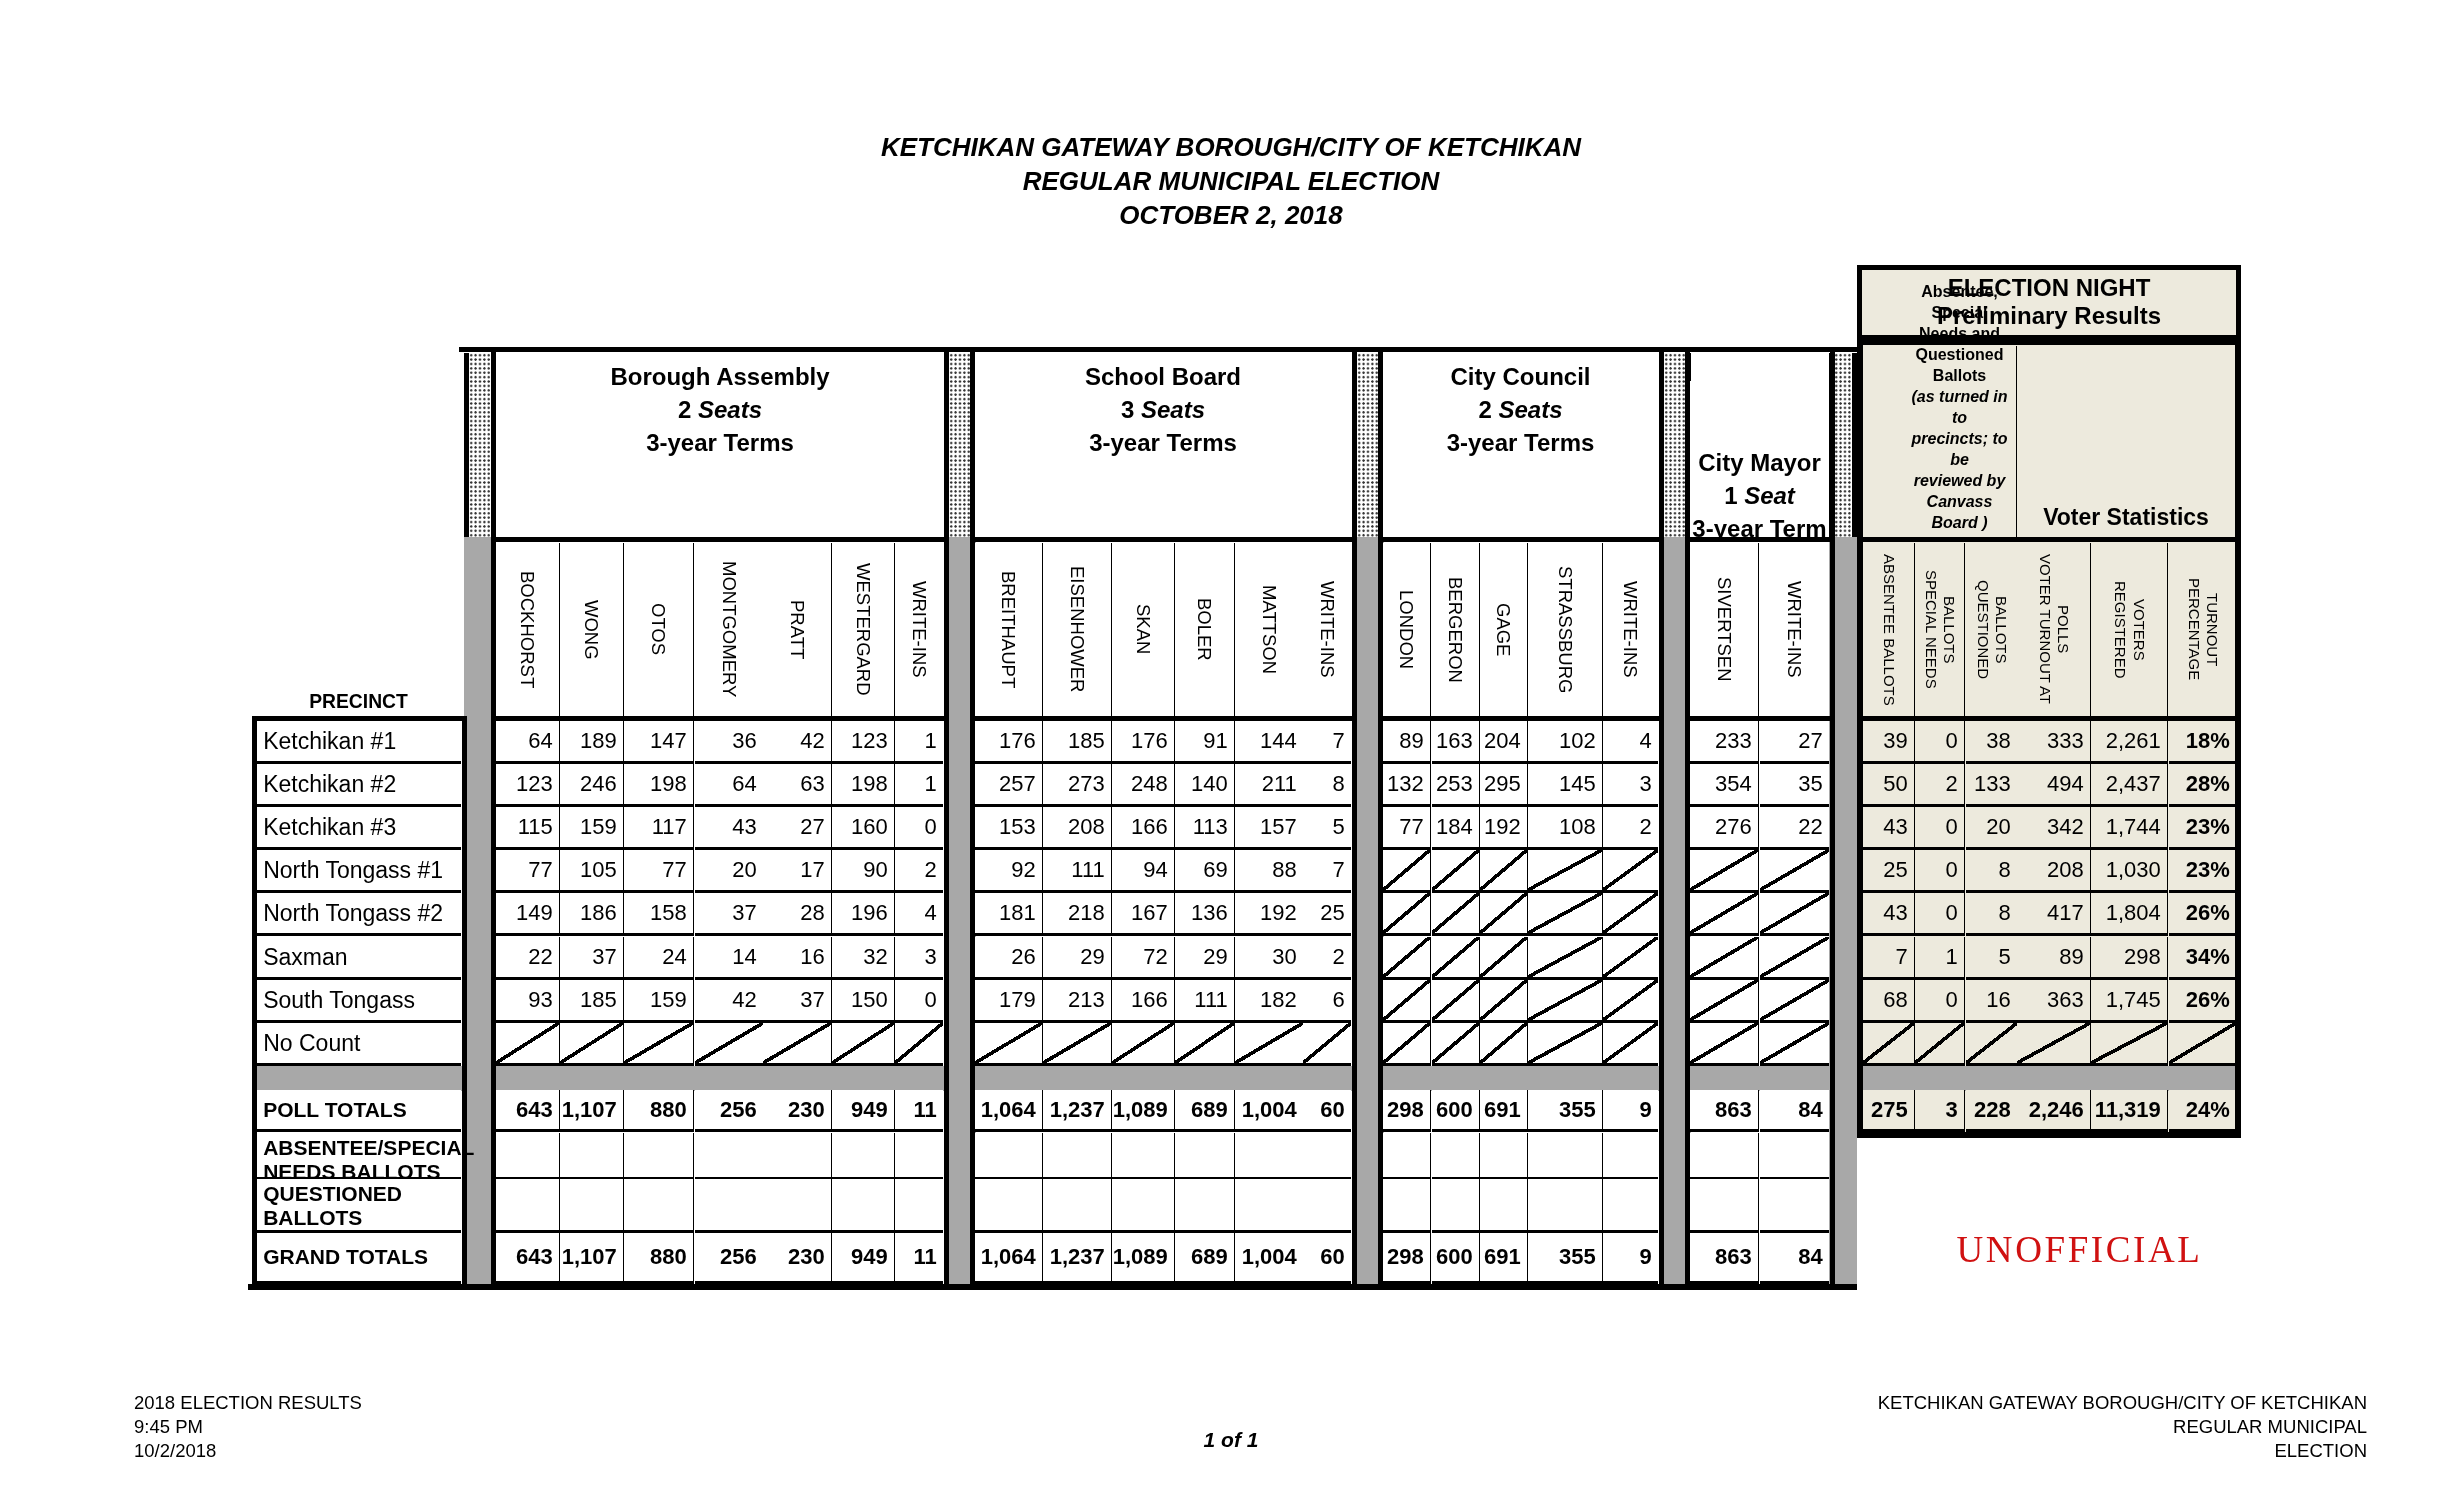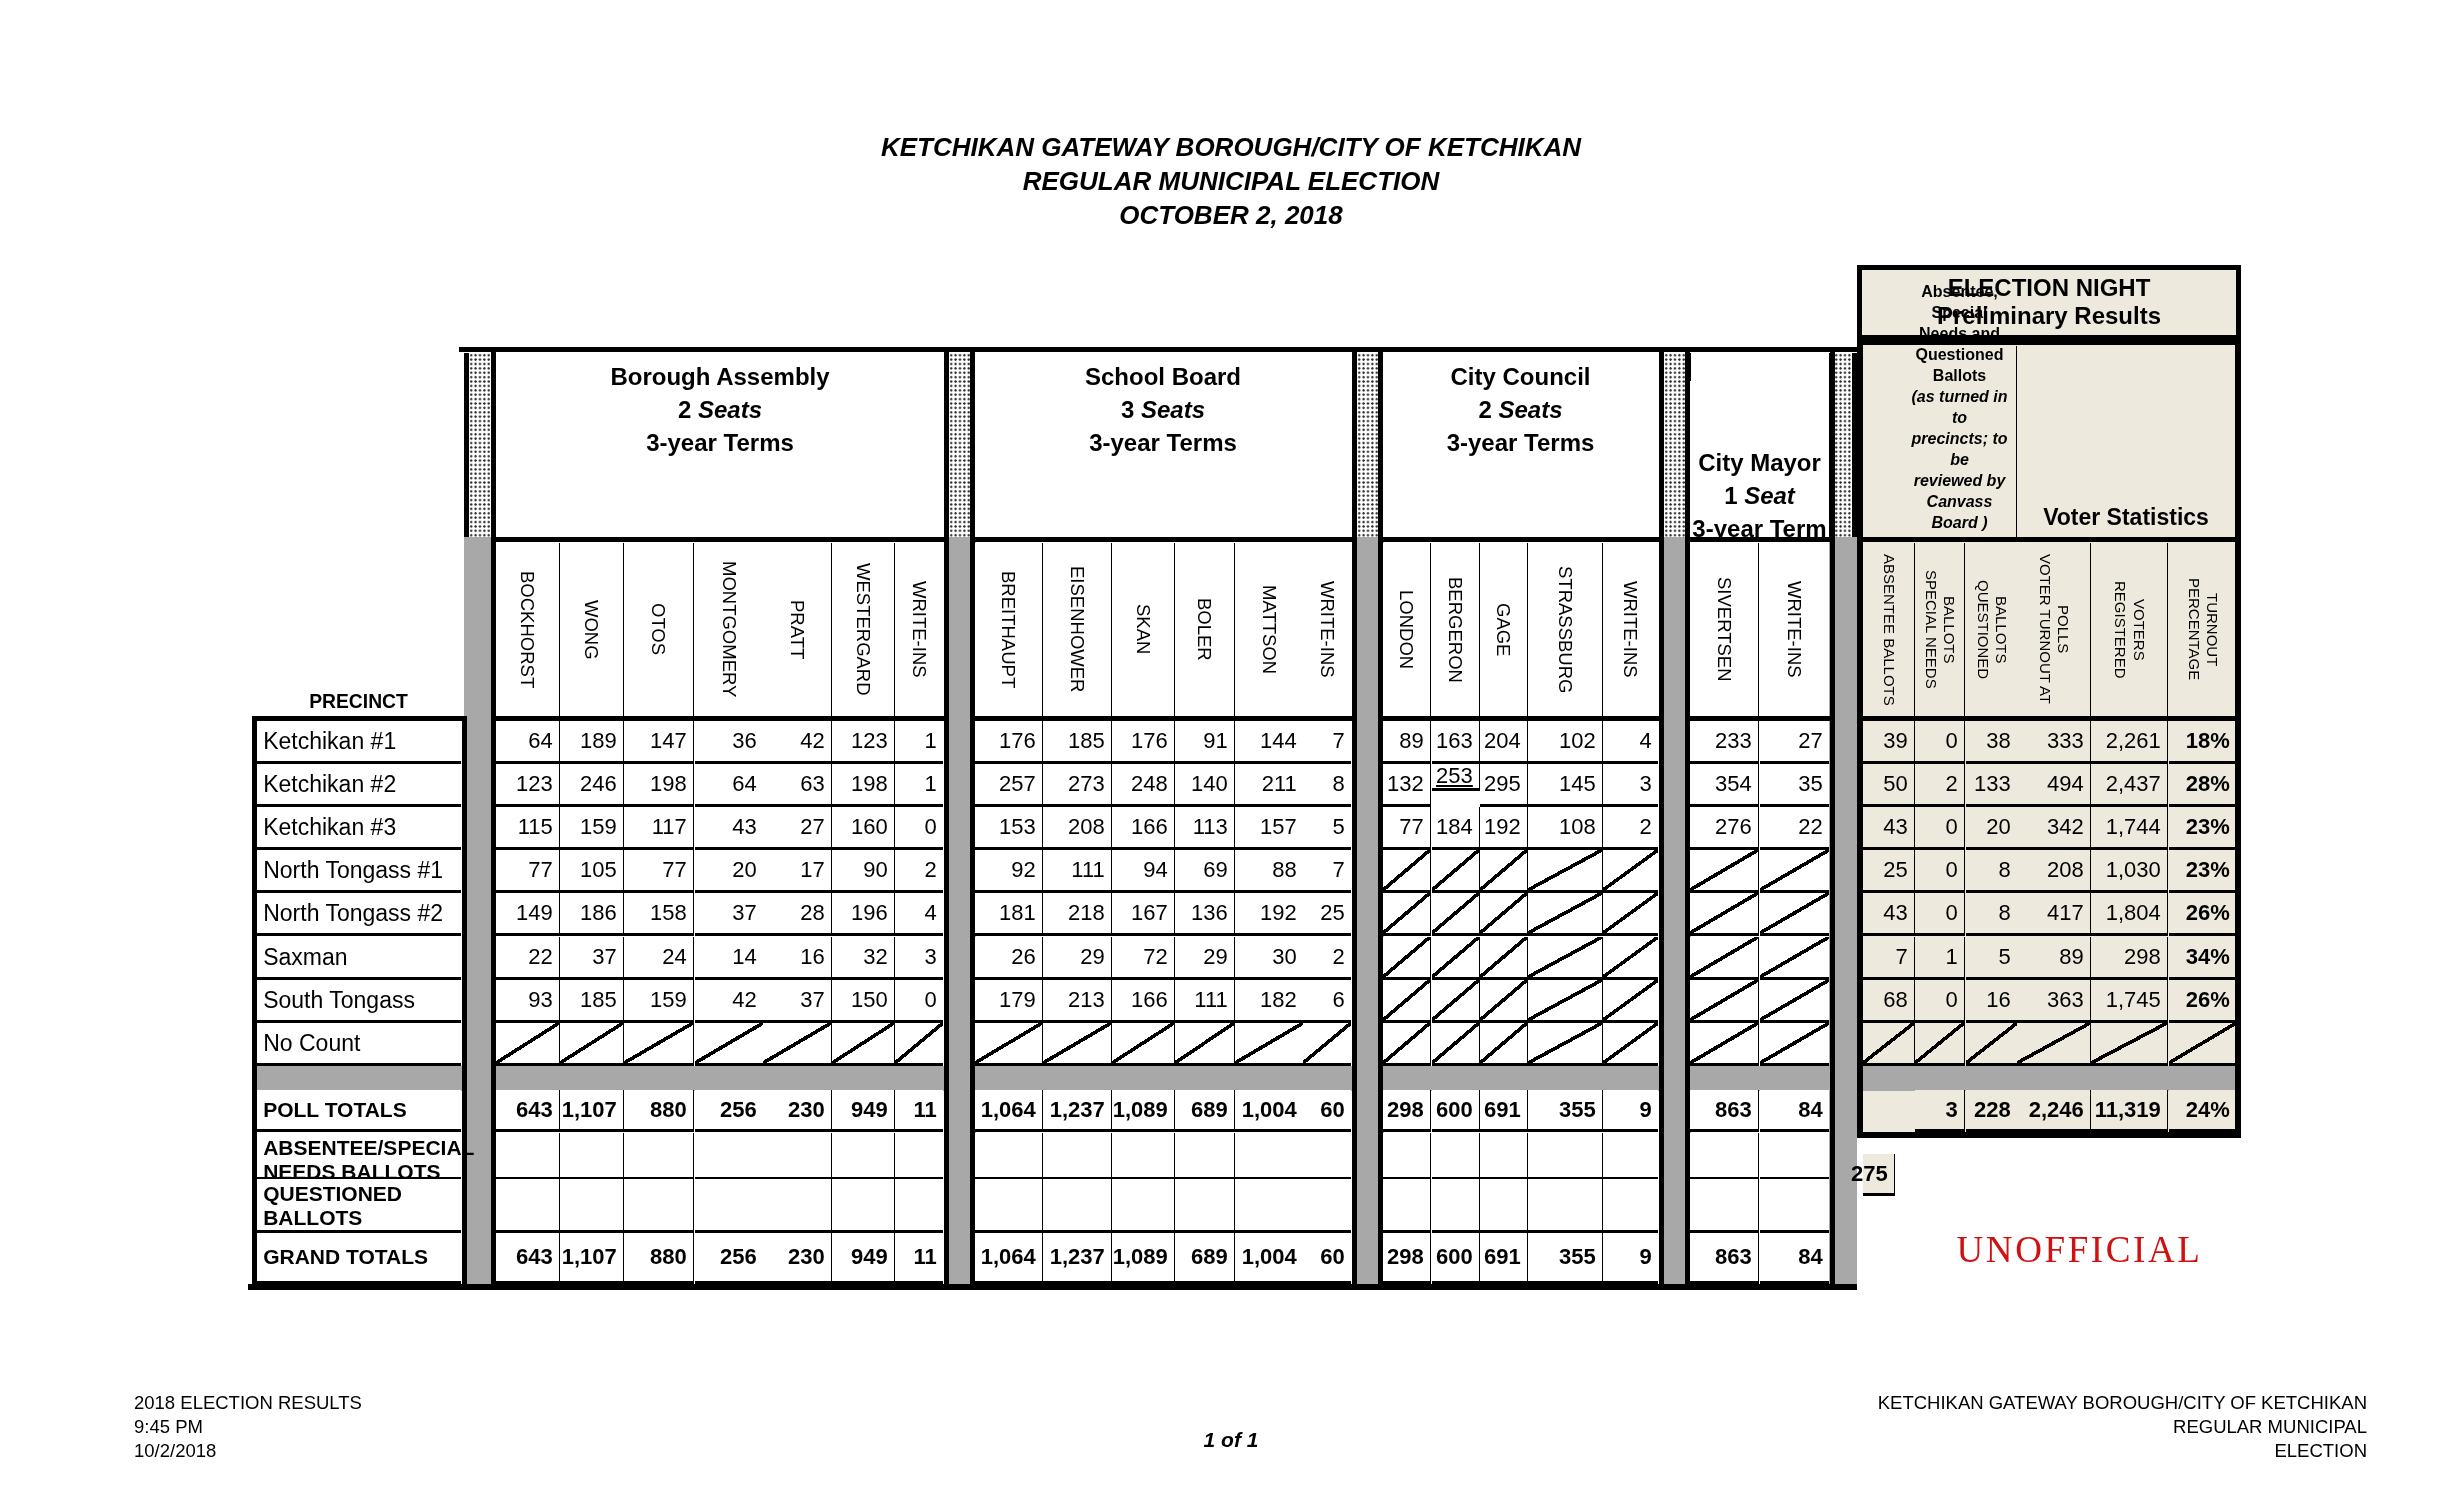--- a/index.html
+++ b/index.html
@@ -294,21 +294,21 @@
       <div class="abs vcell" style="left: 1432px; top: 543px; width: 48px; height: 173px;">BERGERON</div>
       <div class="abs vcell" style="left: 1480px; top: 543px; width: 48px; height: 173px;">GAGE</div>
       <div class="abs vcell" style="left: 1528px; top: 543px; width: 75px; height: 173px;">STRASSBURG</div>
       <div class="abs vcell" style="left: 1603px; top: 543px; width: 55px; height: 173px; border-right: none;">WRITE-INS</div>
       <div class="abs cell" style="left: 1383px; top: 721px; width: 48px; height: 43px;">89</div>
       <div class="abs cell" style="left: 1432px; top: 721px; width: 48px; height: 43px;">163</div>
       <div class="abs cell" style="left: 1480px; top: 721px; width: 48px; height: 43px;">204</div>
       <div class="abs cell" style="left: 1528px; top: 721px; width: 75px; height: 43px;">102</div>
       <div class="abs cell" style="left: 1603px; top: 721px; width: 55px; height: 43px; border-right: none;">4</div>
       <div class="abs cell" style="left: 1383px; top: 764px; width: 48px; height: 43px;">132</div>
-      <div class="abs cell" style="left: 1432px; top: 764px; width: 48px; height: 27px; text-decoration: underline;">253</div>
+      <div class="abs cell" style="left: 1432px; top: 764px; width: 48px; height: 43px;">253</div>
       <div class="abs cell" style="left: 1480px; top: 764px; width: 48px; height: 43px;">295</div>
       <div class="abs cell" style="left: 1528px; top: 764px; width: 75px; height: 43px;">145</div>
       <div class="abs cell" style="left: 1603px; top: 764px; width: 55px; height: 43px; border-right: none;">3</div>
       <div class="abs cell" style="left: 1383px; top: 807px; width: 48px; height: 43px;">77</div>
       <div class="abs cell" style="left: 1432px; top: 807px; width: 48px; height: 43px;">184</div>
       <div class="abs cell" style="left: 1480px; top: 807px; width: 48px; height: 43px;">192</div>
       <div class="abs cell" style="left: 1528px; top: 807px; width: 75px; height: 43px;">108</div>
       <div class="abs cell" style="left: 1603px; top: 807px; width: 55px; height: 43px; border-right: none;">2</div>
       <div class="abs cell slash" style="left: 1383px; top: 850px; width: 48px; height: 43px;"></div>
       <div class="abs cell slash" style="left: 1432px; top: 850px; width: 48px; height: 43px;"></div>
@@ -474,21 +474,21 @@
       <div class="abs cell beige" style="left: 1966px; top: 980px; width: 52px; height: 43px;">16</div>
       <div class="abs cell beige" style="left: 2017px; top: 980px; width: 74px; height: 43px;">363</div>
       <div class="abs cell beige" style="left: 2091px; top: 980px; width: 77px; height: 43px;">1,745</div>
       <div class="abs cell beige bold" style="left: 2169px; top: 980px; width: 67px; height: 43px; border-right: none;">26%</div>
       <div class="abs cell beige slash" style="left: 1863px; top: 1023px; width: 52px; height: 43px;"></div>
       <div class="abs cell beige slash" style="left: 1915px; top: 1023px; width: 50px; height: 43px;"></div>
       <div class="abs cell beige slash" style="left: 1966px; top: 1023px; width: 52px; height: 43px;"></div>
       <div class="abs cell beige slash" style="left: 2017px; top: 1023px; width: 74px; height: 43px;"></div>
       <div class="abs cell beige slash" style="left: 2091px; top: 1023px; width: 77px; height: 43px;"></div>
       <div class="abs cell beige slash bold" style="left: 2169px; top: 1023px; width: 67px; height: 43px; border-right: none;"></div>
-      <div class="abs cell beige bold" style="left: 1863px; top: 1154px; width: 32px; height: 42px;">275</div>
+      <div class="abs cell beige bold" style="left: 1863px; top: 1090px; width: 52px; height: 42px;">275</div>
       <div class="abs cell beige bold" style="left: 1915px; top: 1090px; width: 50px; height: 42px;">3</div>
       <div class="abs cell beige bold" style="left: 1966px; top: 1090px; width: 52px; height: 42px;">228</div>
       <div class="abs cell beige bold" style="left: 2017px; top: 1090px; width: 74px; height: 42px;">2,246</div>
       <div class="abs cell beige bold" style="left: 2091px; top: 1090px; width: 77px; height: 42px;">11,319</div>
       <div class="abs cell beige bold" style="left: 2169px; top: 1090px; width: 67px; height: 42px; border-right: none;">24%</div>
       <div class="abs box7" style="left: 1857px; top: 339px; width: 384px; height: 799px;"></div>
       <div class="abs hline" style="left: 459px; top: 347px; width: 1398px; height: 5.3px;"></div>
       <div class="abs hline" style="left: 248px; top: 1284px; width: 1609px; height: 6.2px;"></div>
     </div>
 

